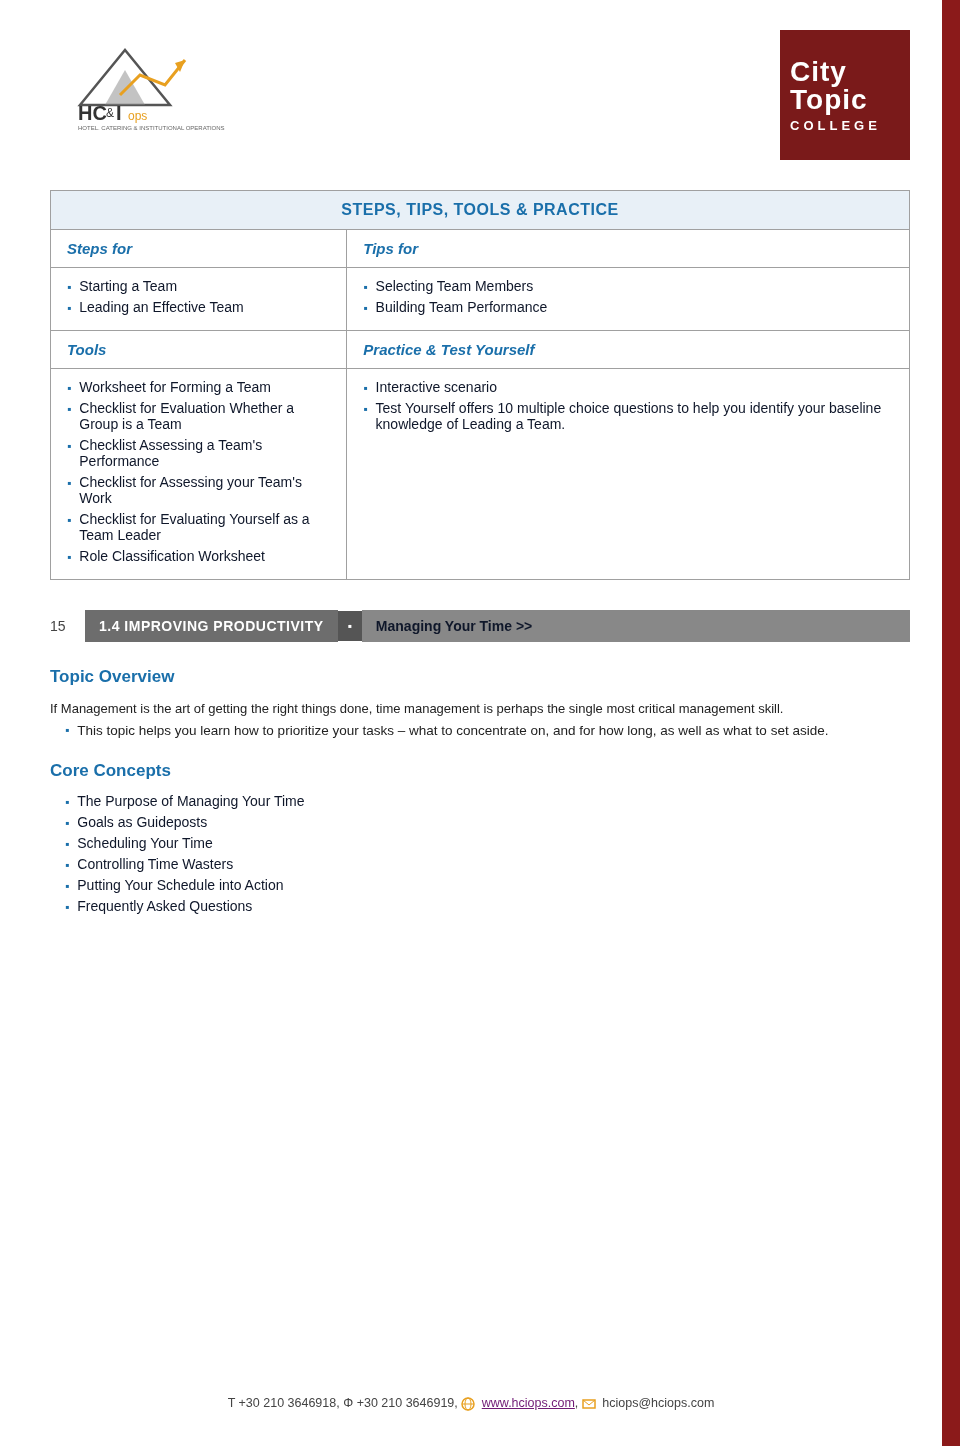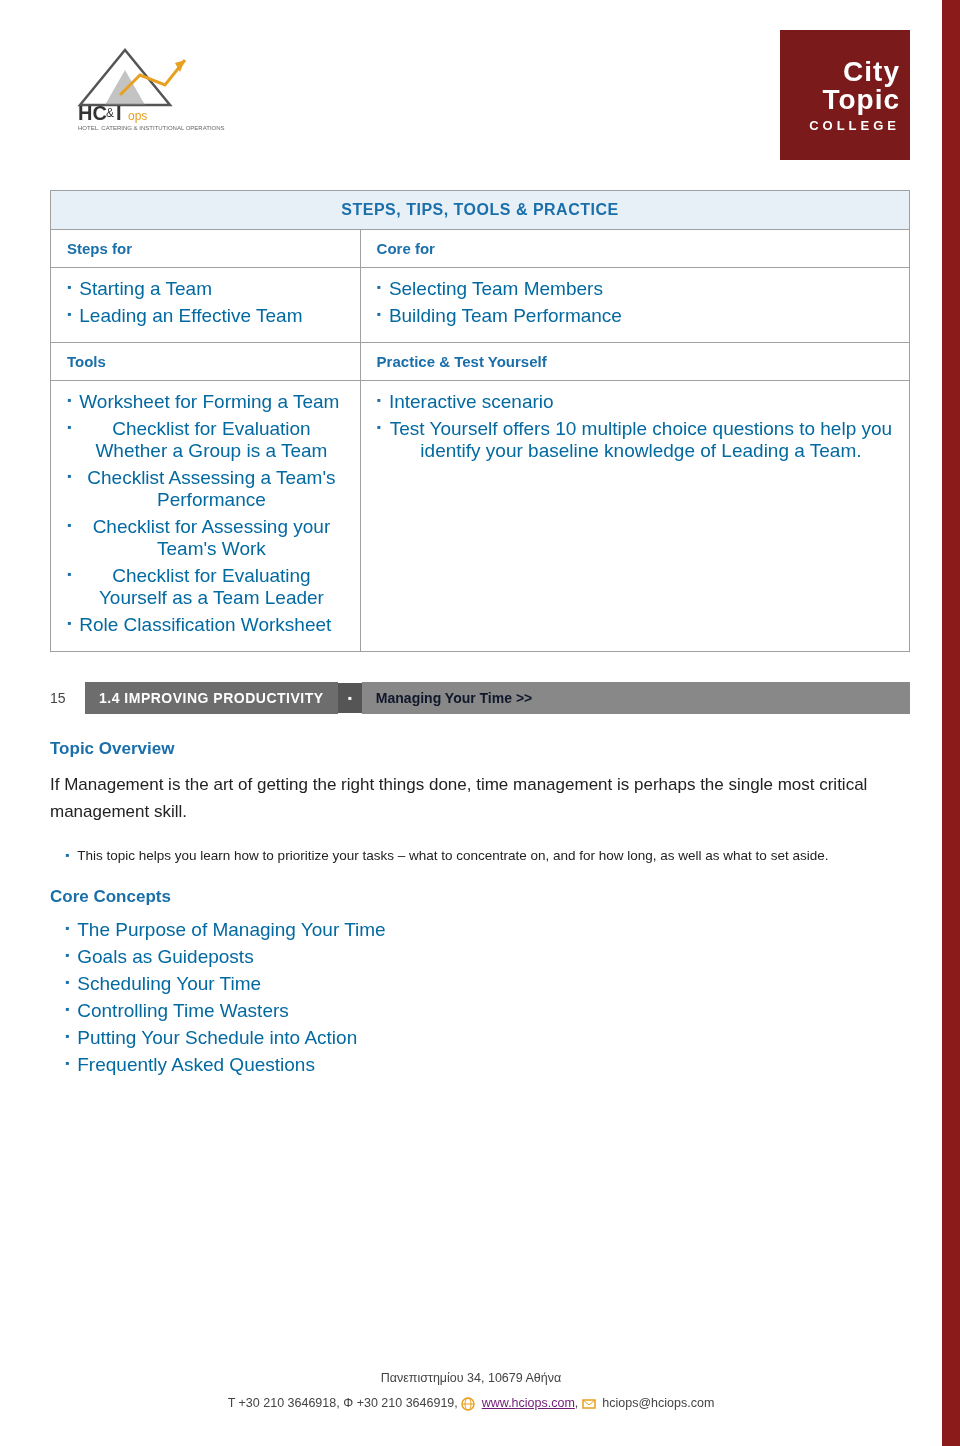--- a/index.html
+++ b/index.html
@@ -42,21 +42,21 @@
       height: 100px;
     }
 
     
     .city-unity-logo {
       width: 130px;
       height: 130px;
       background: #7a1a1a;
       display: flex;
       flex-direction: column;
-      align-items: flex-end;
+      align-items: flex-start;
       justify-content: center;
       color: white;
       font-weight: bold;
       text-align: center;
       padding: 10px;
     }
     .city-unity-logo .city-text {
       font-size: 28px;
       font-weight: 900;
       line-height: 1;
@@ -97,40 +97,40 @@
       border: 1px solid #a0a0a0;
       letter-spacing: 0.5px;
     }
     .steps-table .header-row td {
       padding: 10px 16px;
       font-size: 15px;
       font-weight: bold;
       color: #1a6faa;
       border: 1px solid #a0a0a0;
       vertical-align: top;
+      font-style: italic;
     }
     .steps-table .content-row td {
       padding: 10px 16px;
       border: 1px solid #a0a0a0;
       vertical-align: top;
       font-size: 13.5px;
       color: #222;
     }
     .bullet-list {
       list-style: none;
       padding: 0;
       margin: 0;
     }
     .bullet-list li {
       display: flex;
       align-items: flex-start;
       margin-bottom: 5px;
-      font-size: 19px;
-      color: #0369a1;
-      text-align: center;
+      font-size: 14px;
+      color: #0f172a;
     }
     .bullet-list li::before {
       content: '▪';
       color: #1a6faa;
       margin-right: 8px;
       flex-shrink: 0;
       font-size: 12px;
       margin-top: 2px;
     }
 
@@ -175,24 +175,24 @@
     }
 
     
     .topic-title {
       font-size: 17px;
       font-weight: bold;
       color: #1a6faa;
       margin-bottom: 12px;
     }
     .topic-text {
-      font-size: 17px;
+      font-size: 13px;
       color: #222;
       line-height: 1.6;
-      margin-bottom: 20px;
+      margin-bottom: 0;
     }
     .topic-bullet {
       display: flex;
       align-items: flex-start;
       margin-bottom: 8px;
       margin-left: 15px;
     }
     .topic-bullet::before {
       content: '▪';
       color: #1a6faa;
@@ -273,21 +273,21 @@
 
 <div class="main-content">
 
   <table class="steps-table">
     <tbody>
         <tr class="title-row">
       <td colspan="2">STEPS, TIPS, TOOLS &amp; PRACTICE</td>
     </tr>
     <tr class="header-row">
       <td>Steps for</td>
-      <td>Core for</td>
+      <td>Tips for</td>
     </tr>
     <tr class="content-row">
       <td>
         <ul class="bullet-list">
           <li>
                 <span>Starting a Team</span>
               </li>
           <li>
                 <span>Leading an Effective Team</span>
               </li>
@@ -378,21 +378,20 @@
         <span>Putting Your Schedule into Action</span>
       </li>
     <li>
         <span>Frequently Asked Questions</span>
       </li>
   </ul>
 
 </div>
 
 <div class="footer">
-  <div>Πανεπιστημίου 34, 10679 Αθήνα</div>
   <div>
     <span>T +30 210 3646918</span>,
     <span>Φ +30 210 3646919</span>,
     <svg class="footer-icon" viewBox="0 0 14 14" xmlns="http://www.w3.org/2000/svg">
       <circle cx="7" cy="7" r="6" fill="none" stroke="#e8a020" stroke-width="1.5"></circle>
       <ellipse cx="7" cy="7" rx="3" ry="6" fill="none" stroke="#e8a020" stroke-width="1"></ellipse>
       <line x1="1" y1="7" x2="13" y2="7" stroke="#e8a020" stroke-width="1"></line>
     </svg>
     <a href="#">www.hciops.com</a>,
     <svg class="footer-icon" viewBox="0 0 14 14" xmlns="http://www.w3.org/2000/svg">

